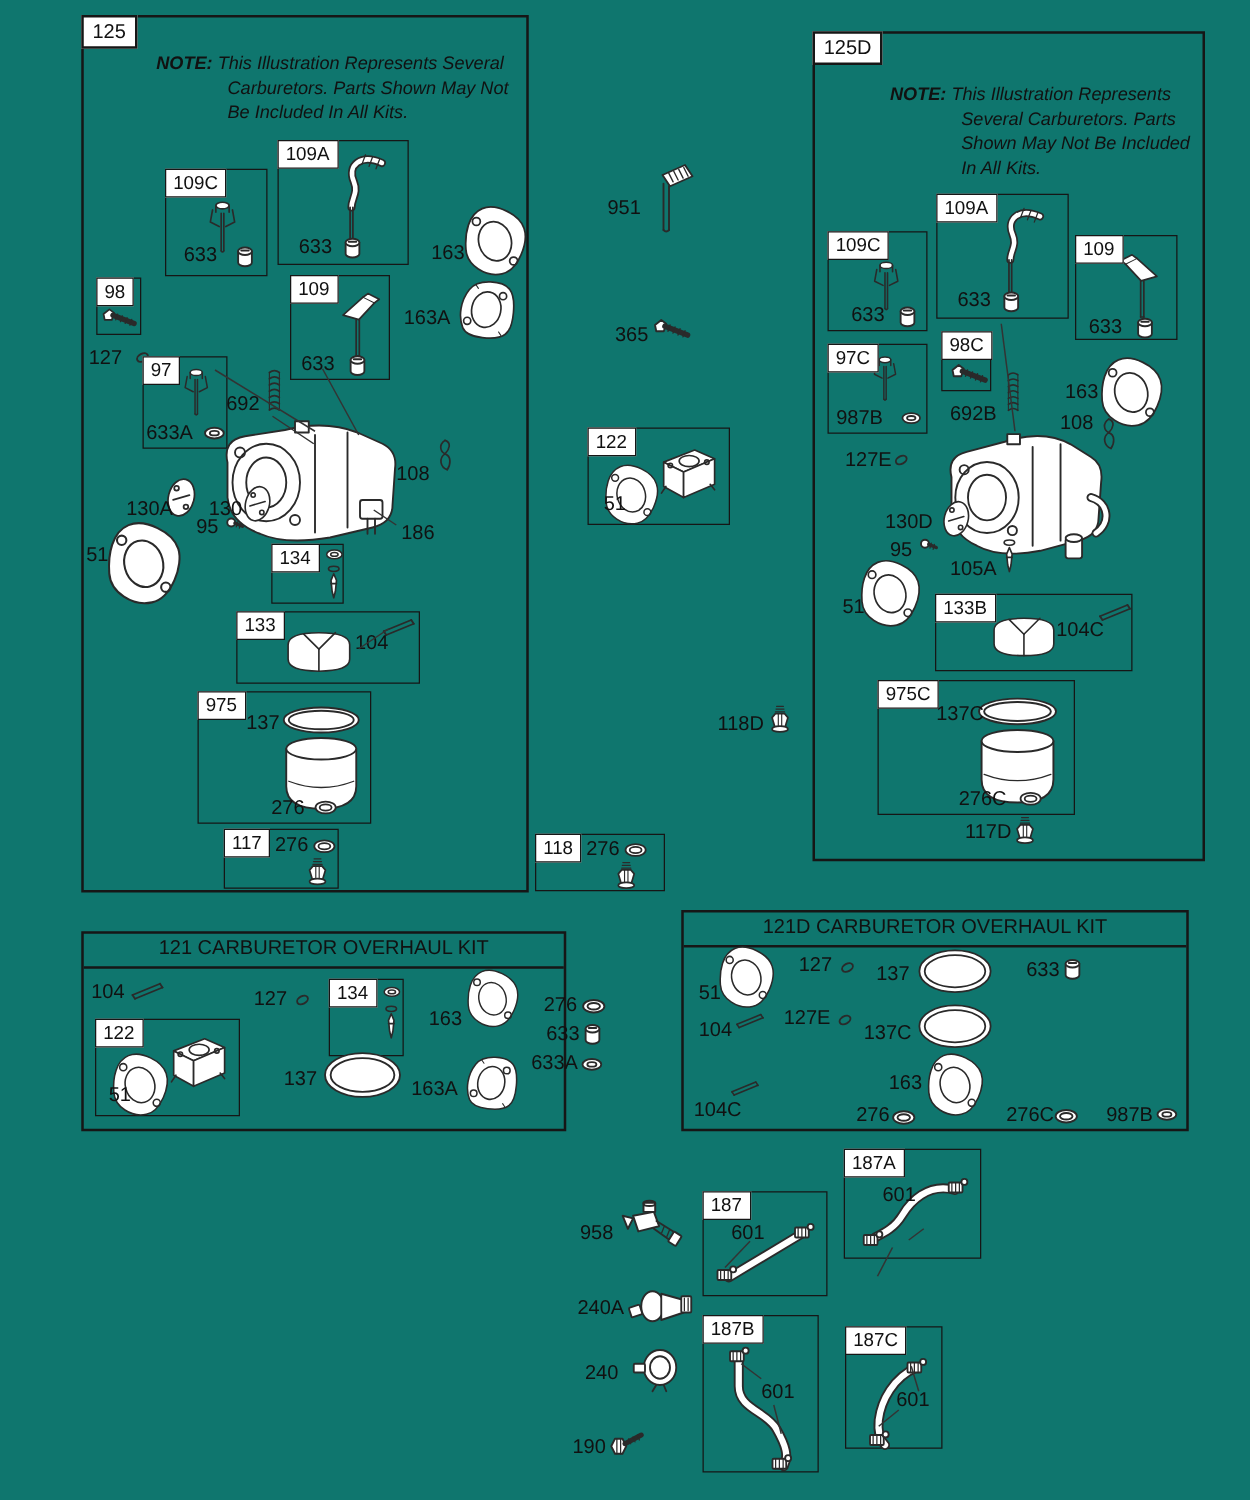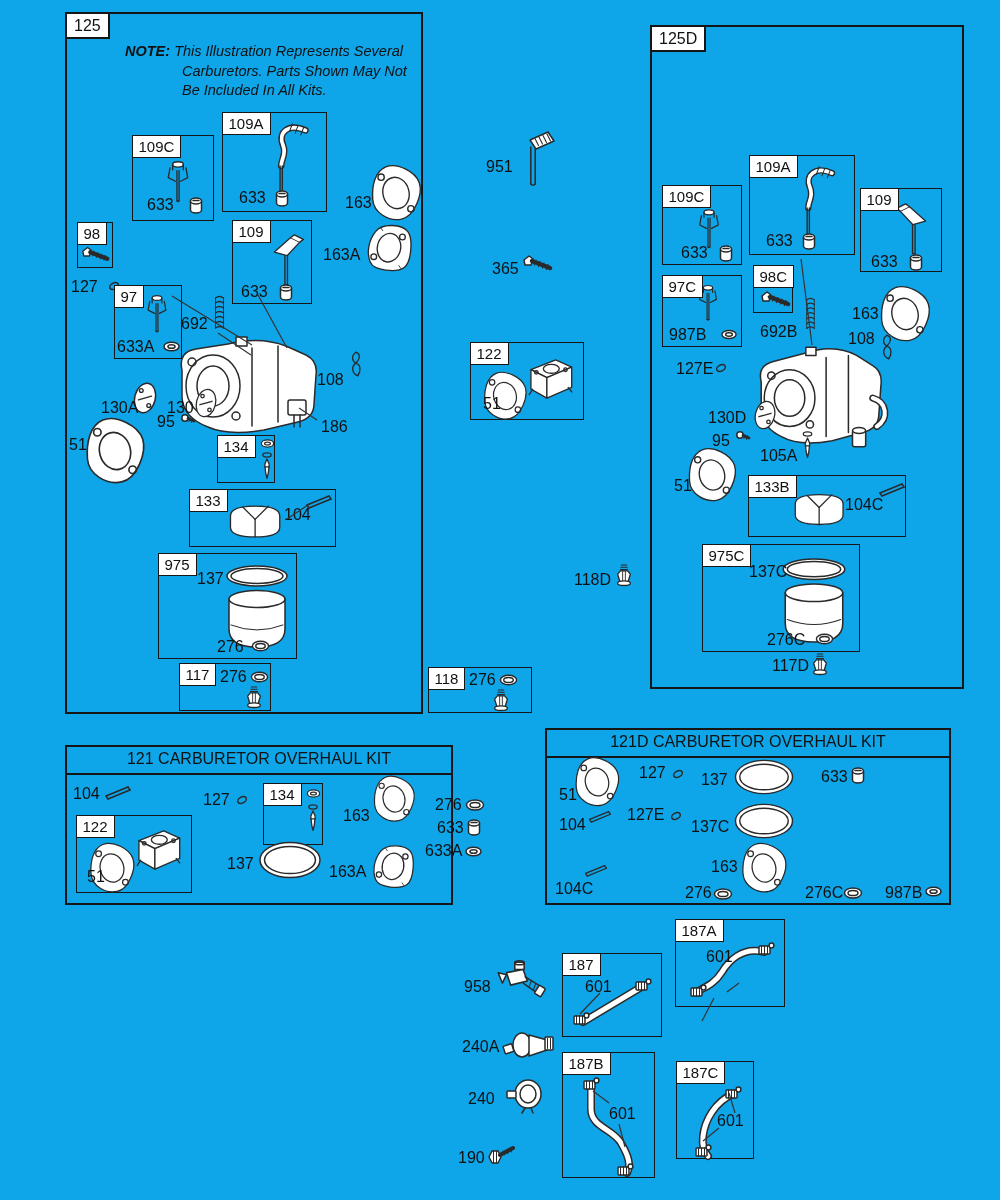--- a/index.html
+++ b/index.html
@@ -1,16 +1,16 @@
 <!DOCTYPE html>
 <html><head>
 <meta charset="utf-8">
 <style>
   html,body{margin:0;padding:0;background:#fff;}
-  .canvas{position:relative;width:1000px;height:1200px;background:#0ea5e9;
+  .canvas{position:relative;width:1000px;height:1200px;background:#0f766e;
           font-family:"Liberation Sans",sans-serif;color:#111;overflow:hidden;}
   .frame{position:absolute;border:2px solid #161616;box-sizing:border-box;background:transparent;}
   .sub{border-width:1.5px;}
   .tag{position:absolute;top:-2px;left:-2px;background:#fff;border:2px solid #161616;
        padding:0 7px;height:23px;line-height:23px;font-size:16px;white-space:nowrap;z-index:3;}
   .sm{height:21px;line-height:21px;font-size:15px;border-width:1.5px;top:-1.5px;left:-1.5px;padding:0 6px;}
   .lbl{position:absolute;font-size:16px;white-space:nowrap;z-index:3;}
   .note{position:absolute;font-style:italic;font-size:14.5px;line-height:1.35;z-index:3;margin-left:44px;}
   .note b{font-weight:bold;}
   .note .ind{margin-left:57px;}
@@ -413,20 +413,26 @@
   <svg class="part" style="left:70px;top:6px;width:19px;height:12px" viewBox="0 0 20 12">
         <use href="#sym-oring-sm"></use>
       </svg>
   <svg class="part" style="left:62px;top:20px;width:20px;height:24px" viewBox="0 0 22 26">
         <use href="#sym-nut"></use>
       </svg>
 </div>
 
 <div class="frame" style="left:650px;top:25px;width:314px;height:664px">
   <div class="tag">125D</div>
+  <div class="note" style="left:16px;top:40px">
+    <div><b>NOTE:</b> <span>This Illustration Represents</span></div>
+    <div class="ind">Several Carburetors. Parts</div>
+    <div class="ind">Shown May Not Be Included</div>
+    <div class="ind">In All Kits.</div>
+  </div>
 
   <div class="frame sub" style="left:97px;top:128px;width:106px;height:100px">
     <div class="tag sm">109A</div>
     <svg class="part" style="left:30px;top:8px;width:62px;height:84px" viewBox="0 0 66 92">
           <use href="#sym-pipe109a"></use>
         </svg>
     <div class="lbl" style="left:16px;top:76px">633</div>
     <svg class="part" style="left:52px;top:77px;width:14px;height:17px" viewBox="0 0 14 17">
           <use href="#sym-bushing"></use>
         </svg>

